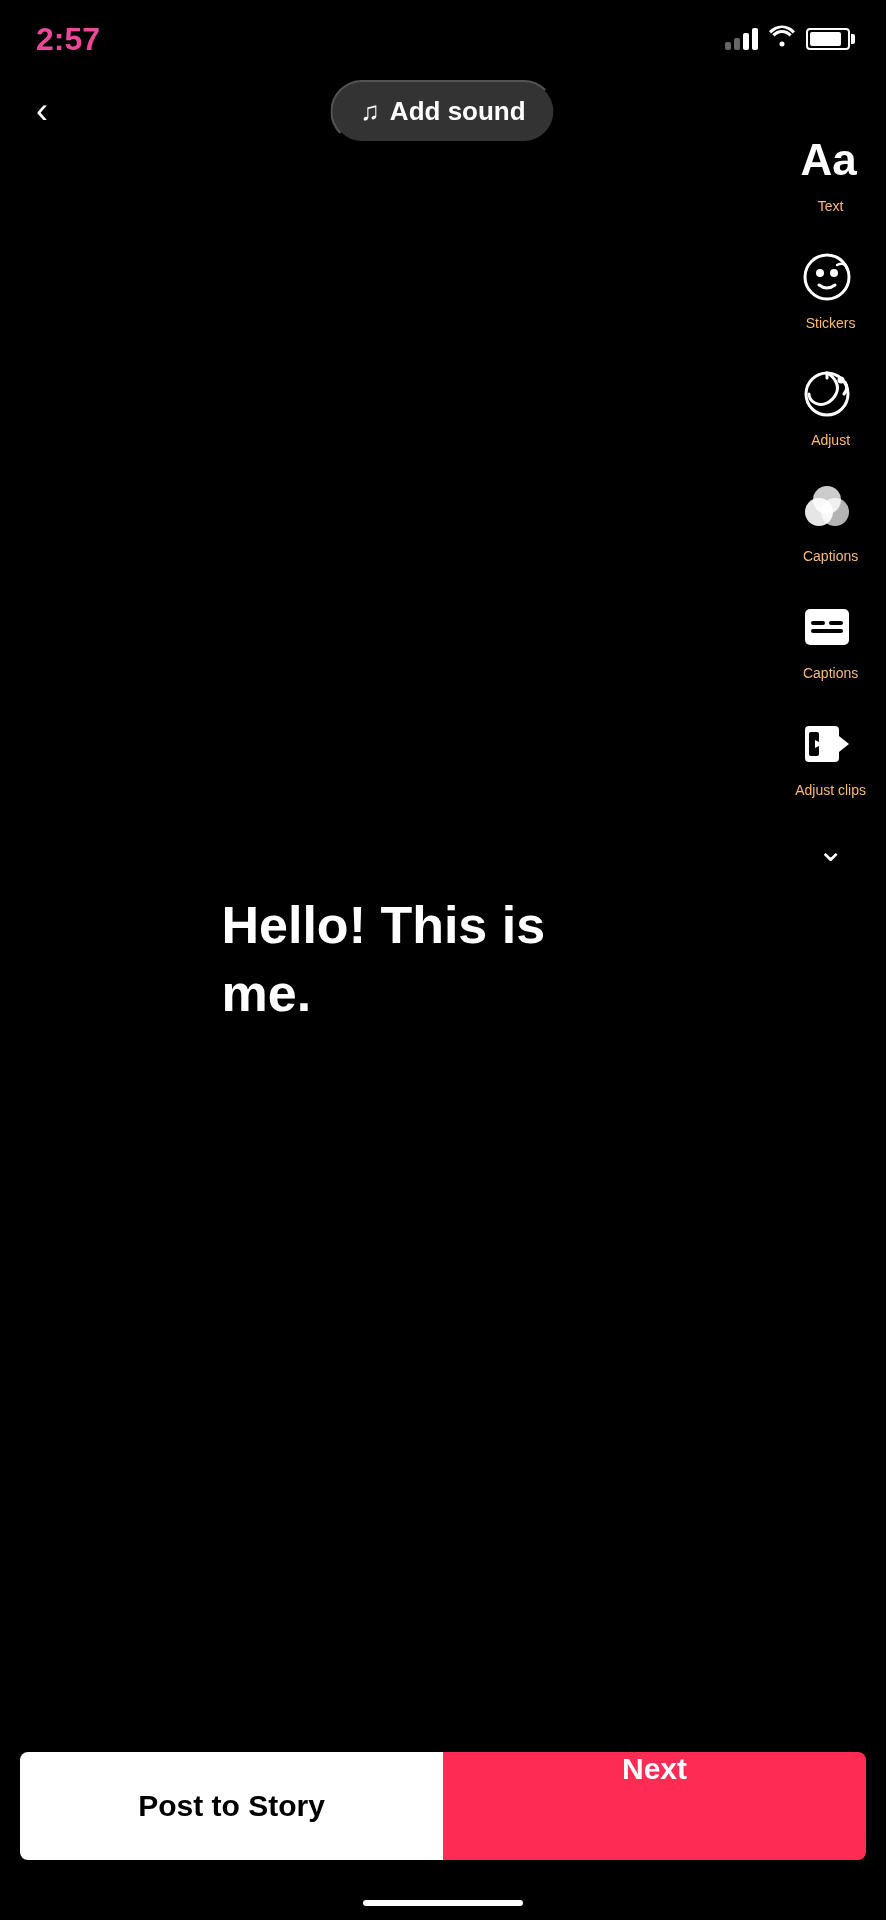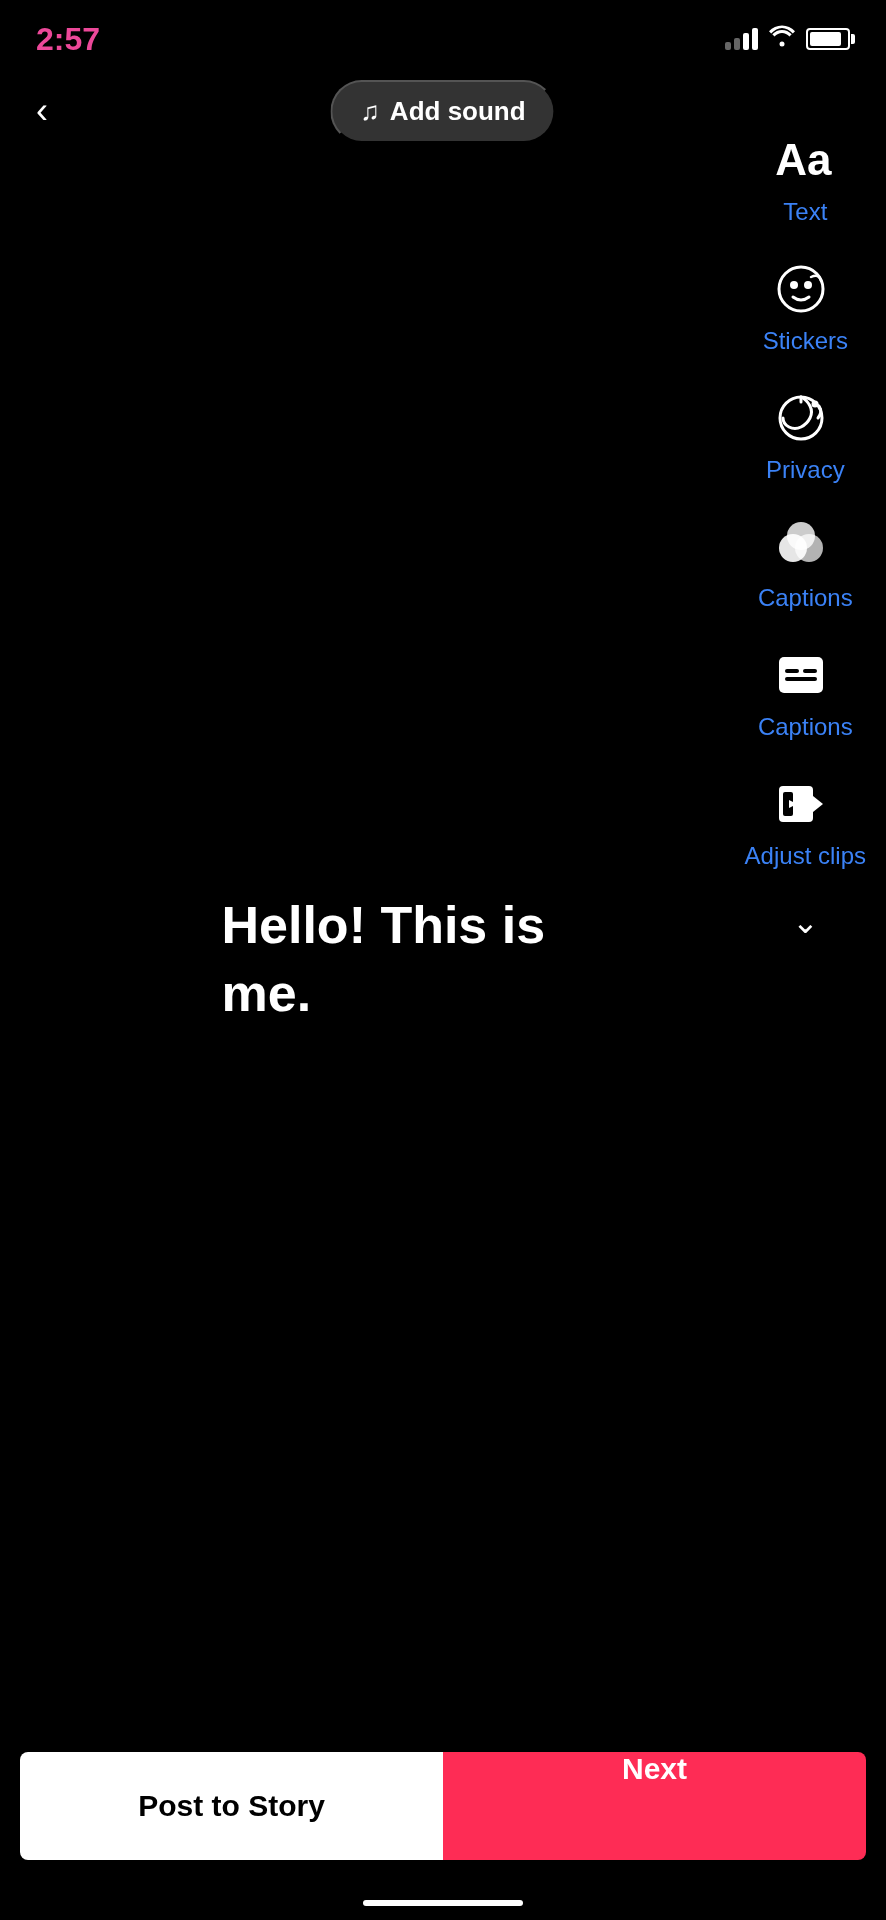--- a/index.html
+++ b/index.html
@@ -138,22 +138,22 @@
     }
 
     .sidebar-icon {
       width: 60px;
       height: 60px;
       display: flex;
       align-items: center;
     }
 
     .sidebar-label {
-      font-size: 24px;
-      color: #3b82f6;
+      font-size: 14px;
+      color: #fdba74;
       text-align: center;
       line-height: 1.2;
     }
 
     
     .text-icon {
       font-size: 44px;
       font-weight: 700;
       color: #fff;
       line-height: 1;
@@ -330,21 +330,21 @@
   <div class="sidebar-item">
     <div class="sidebar-icon">
       <svg class="effects-svg" viewBox="0 0 52 52" fill="white">
         <circle cx="26" cy="26" r="21" fill="none" stroke="white" stroke-width="3"></circle>
         <path d="M26 5 L26 10" stroke="white" stroke-width="3" stroke-linecap="round"></path>
         <path d="M43 26 Q48 20 44 14" fill="none" stroke="white" stroke-width="3" stroke-linecap="round"></path>
         <path d="M26 5 Q32 8 35 14 Q38 20 35 26 Q32 32 26 35 Q20 38 14 35 Q8 32 8 26" fill="none" stroke="white" stroke-width="3" stroke-linecap="round"></path>
         <circle cx="40" cy="12" r="3.5" fill="white"></circle>
       </svg>
     </div>
-    <span class="sidebar-label">Privacy</span>
+    <span class="sidebar-label">Adjust</span>
   </div>
 
   <div class="sidebar-item">
     <div class="sidebar-icon">
       <svg class="filters-svg" viewBox="0 0 52 52" fill="white">
         <circle cx="18" cy="28" r="14" fill="white" opacity="0.9"></circle>
         <circle cx="34" cy="28" r="14" fill="white" opacity="0.7"></circle>
         <circle cx="26" cy="16" r="14" fill="white" opacity="0.8"></circle>
       </svg>
     </div>

